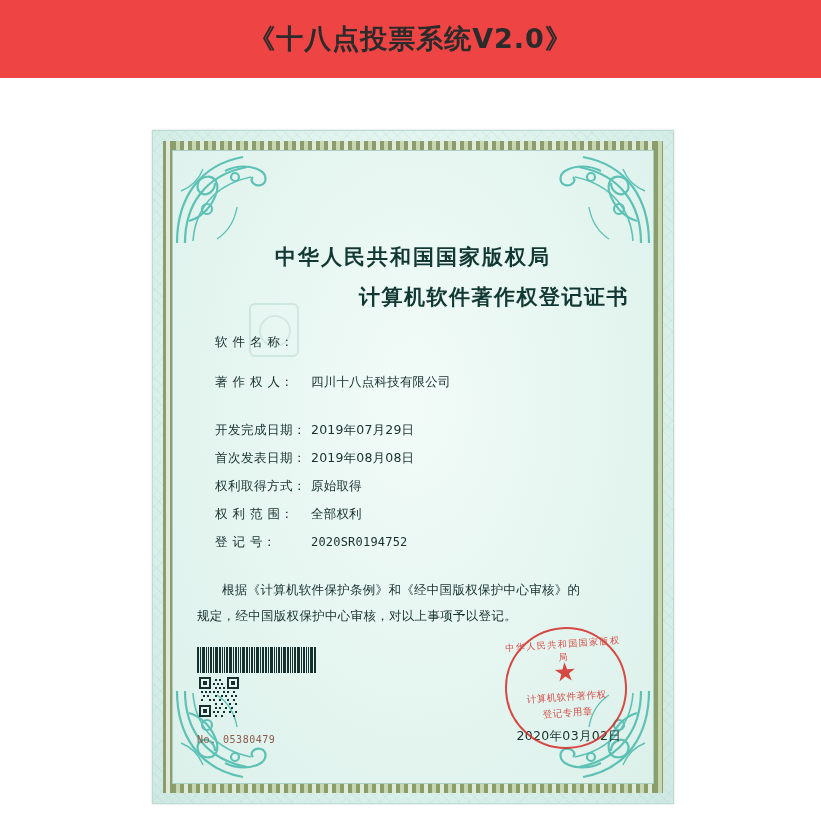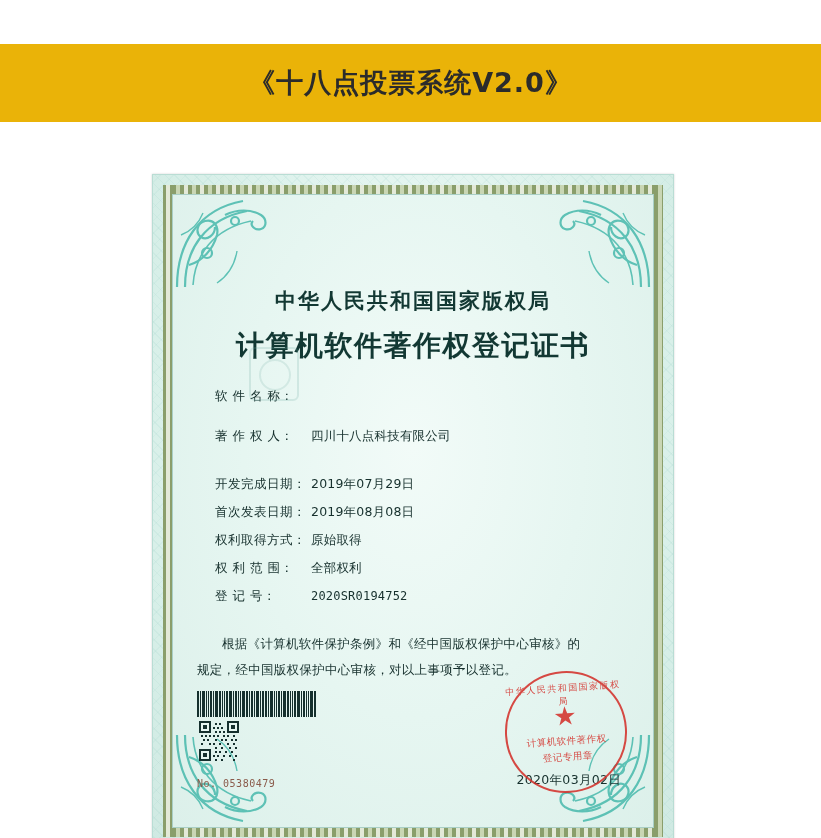--- a/index.html
+++ b/index.html
@@ -11,26 +11,25 @@
     height: 838px;
     background: #ffffff;
     font-family: "Liberation Sans", sans-serif;
     overflow: hidden;
   }
 
   
   .header-banner {
     width: 821px;
     height: 78px;
-    background: #eab308;
+    background: #ef4444;
     display: flex;
     align-items: center;
     justify-content: center;
     box-sizing: border-box;
-    margin-top: 44px;
   }
   .header-title {
     font-family: "DejaVu Sans", sans-serif;
     font-size: 27px;
     font-weight: bold;
     color: #2b2b2b;
     letter-spacing: 1px;
   }
 
   
@@ -107,22 +106,22 @@
 
   .org-name {
     text-align: center;
     font-size: 21px;
     letter-spacing: 2px;
     font-weight: bold;
     color: #123833;
     margin-top: 68px;
   }
   .cert-name {
-    text-align: center;
-    font-size: 28px;
+    text-align: right;
+    font-size: 21px;
     letter-spacing: 1.5px;
     font-weight: bold;
     color: #123833;
     margin-top: 12px;
     font-family: Liberation Mono, monospace;
   }
   .cert-no-line {
     text-align: right;
     font-size: 9.5px;
     color: #1d3b38;

